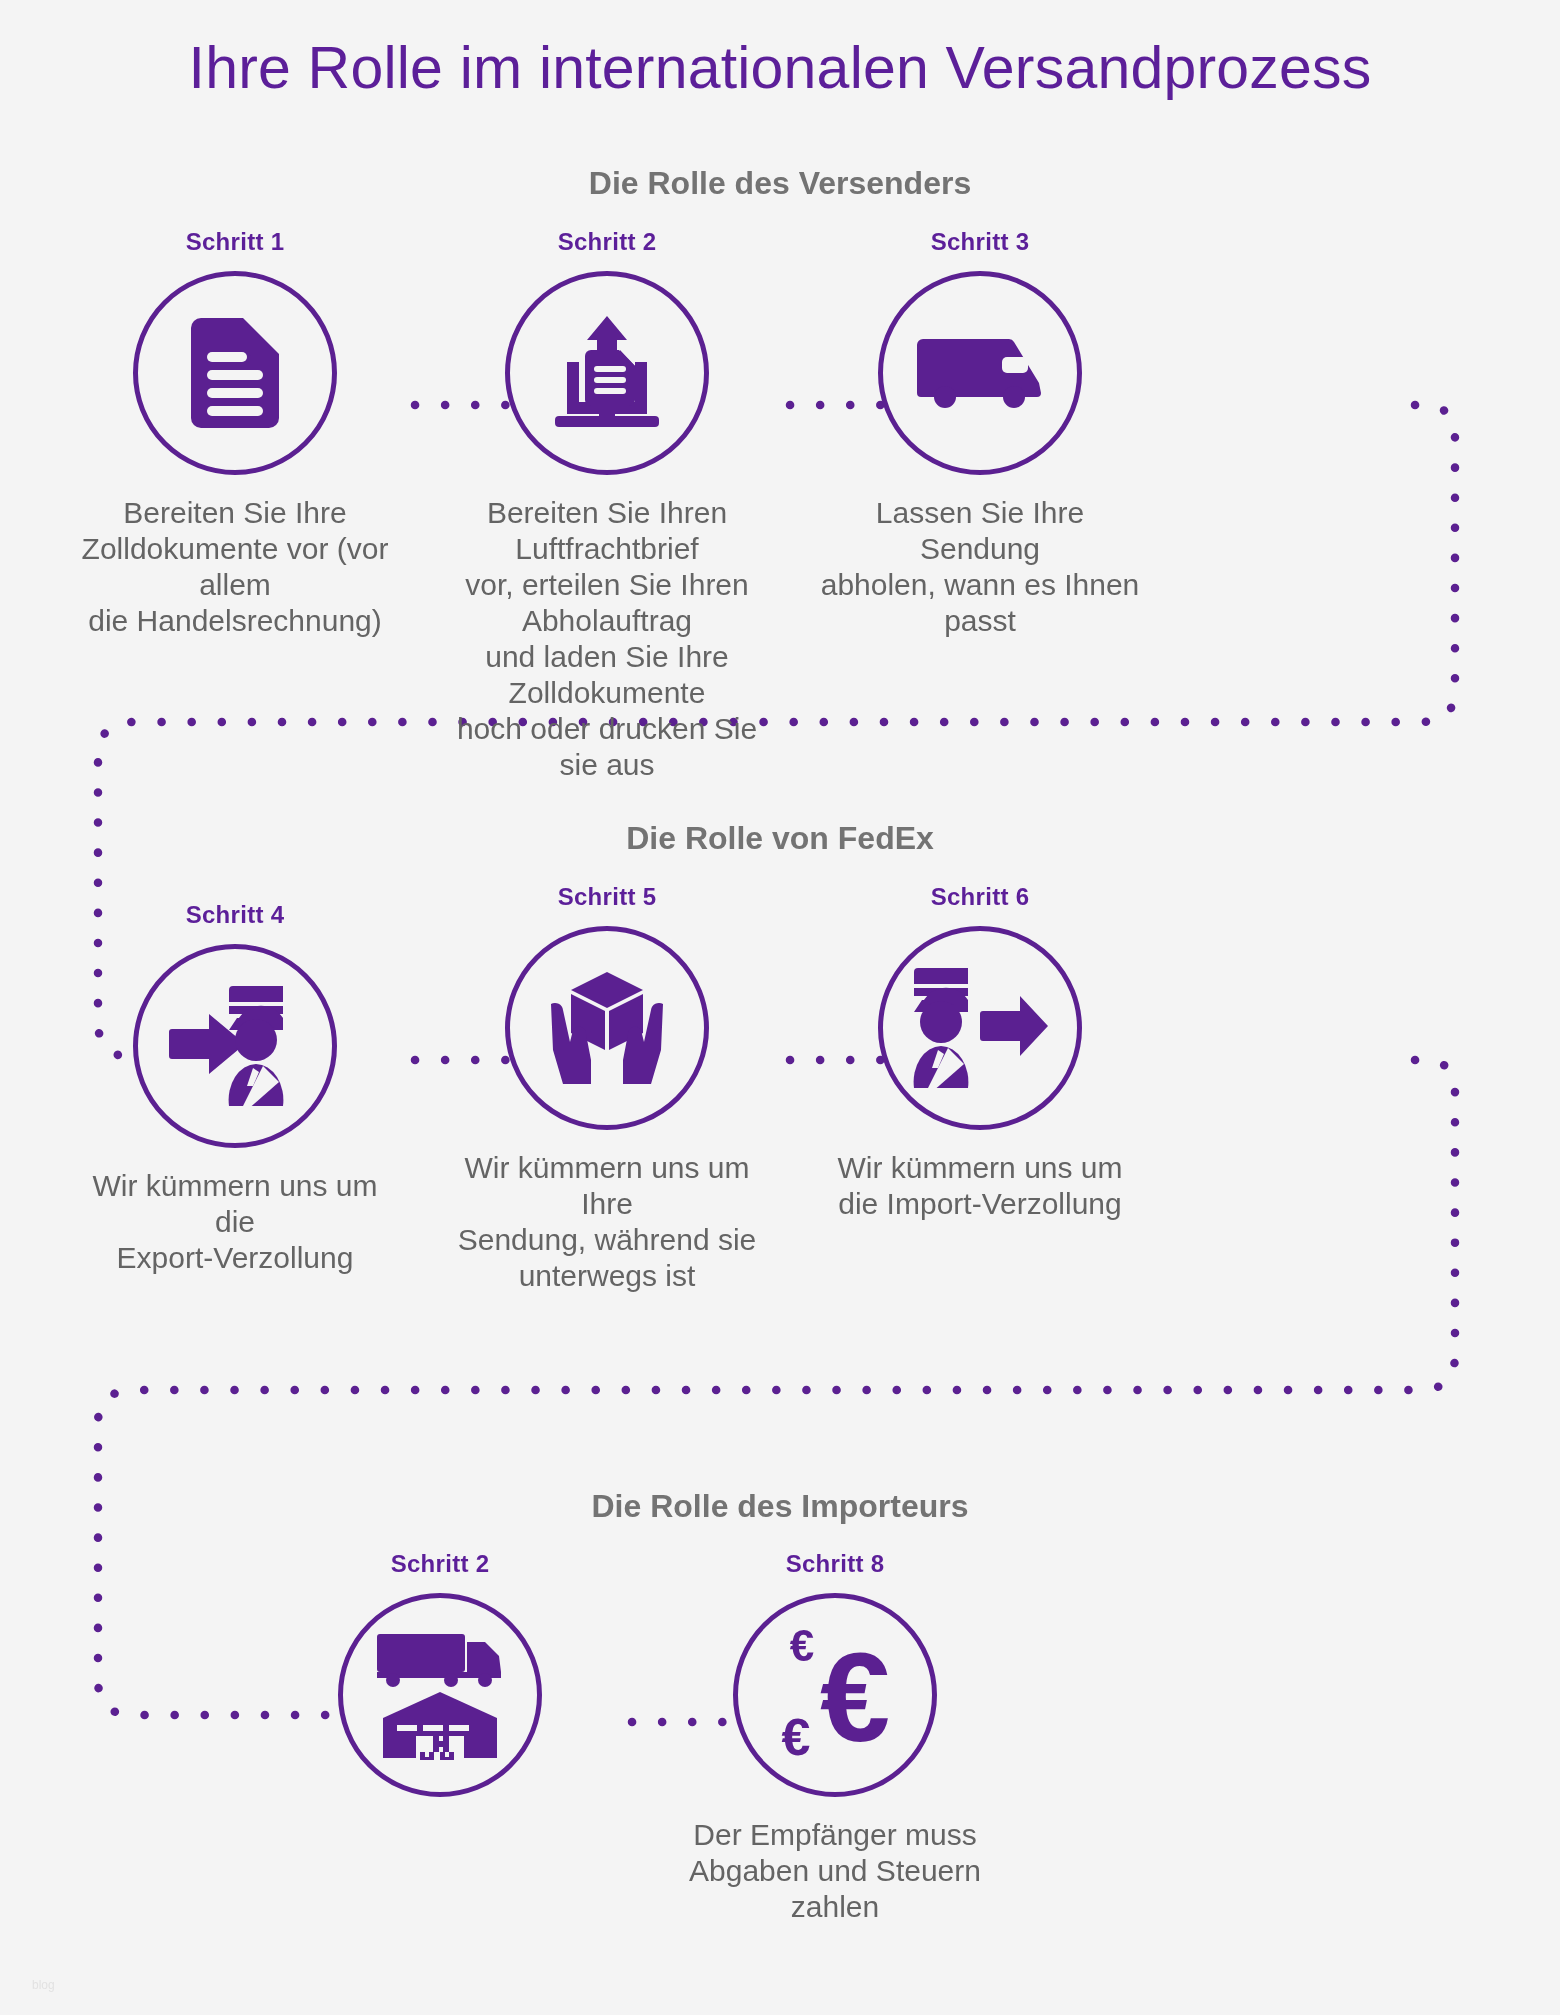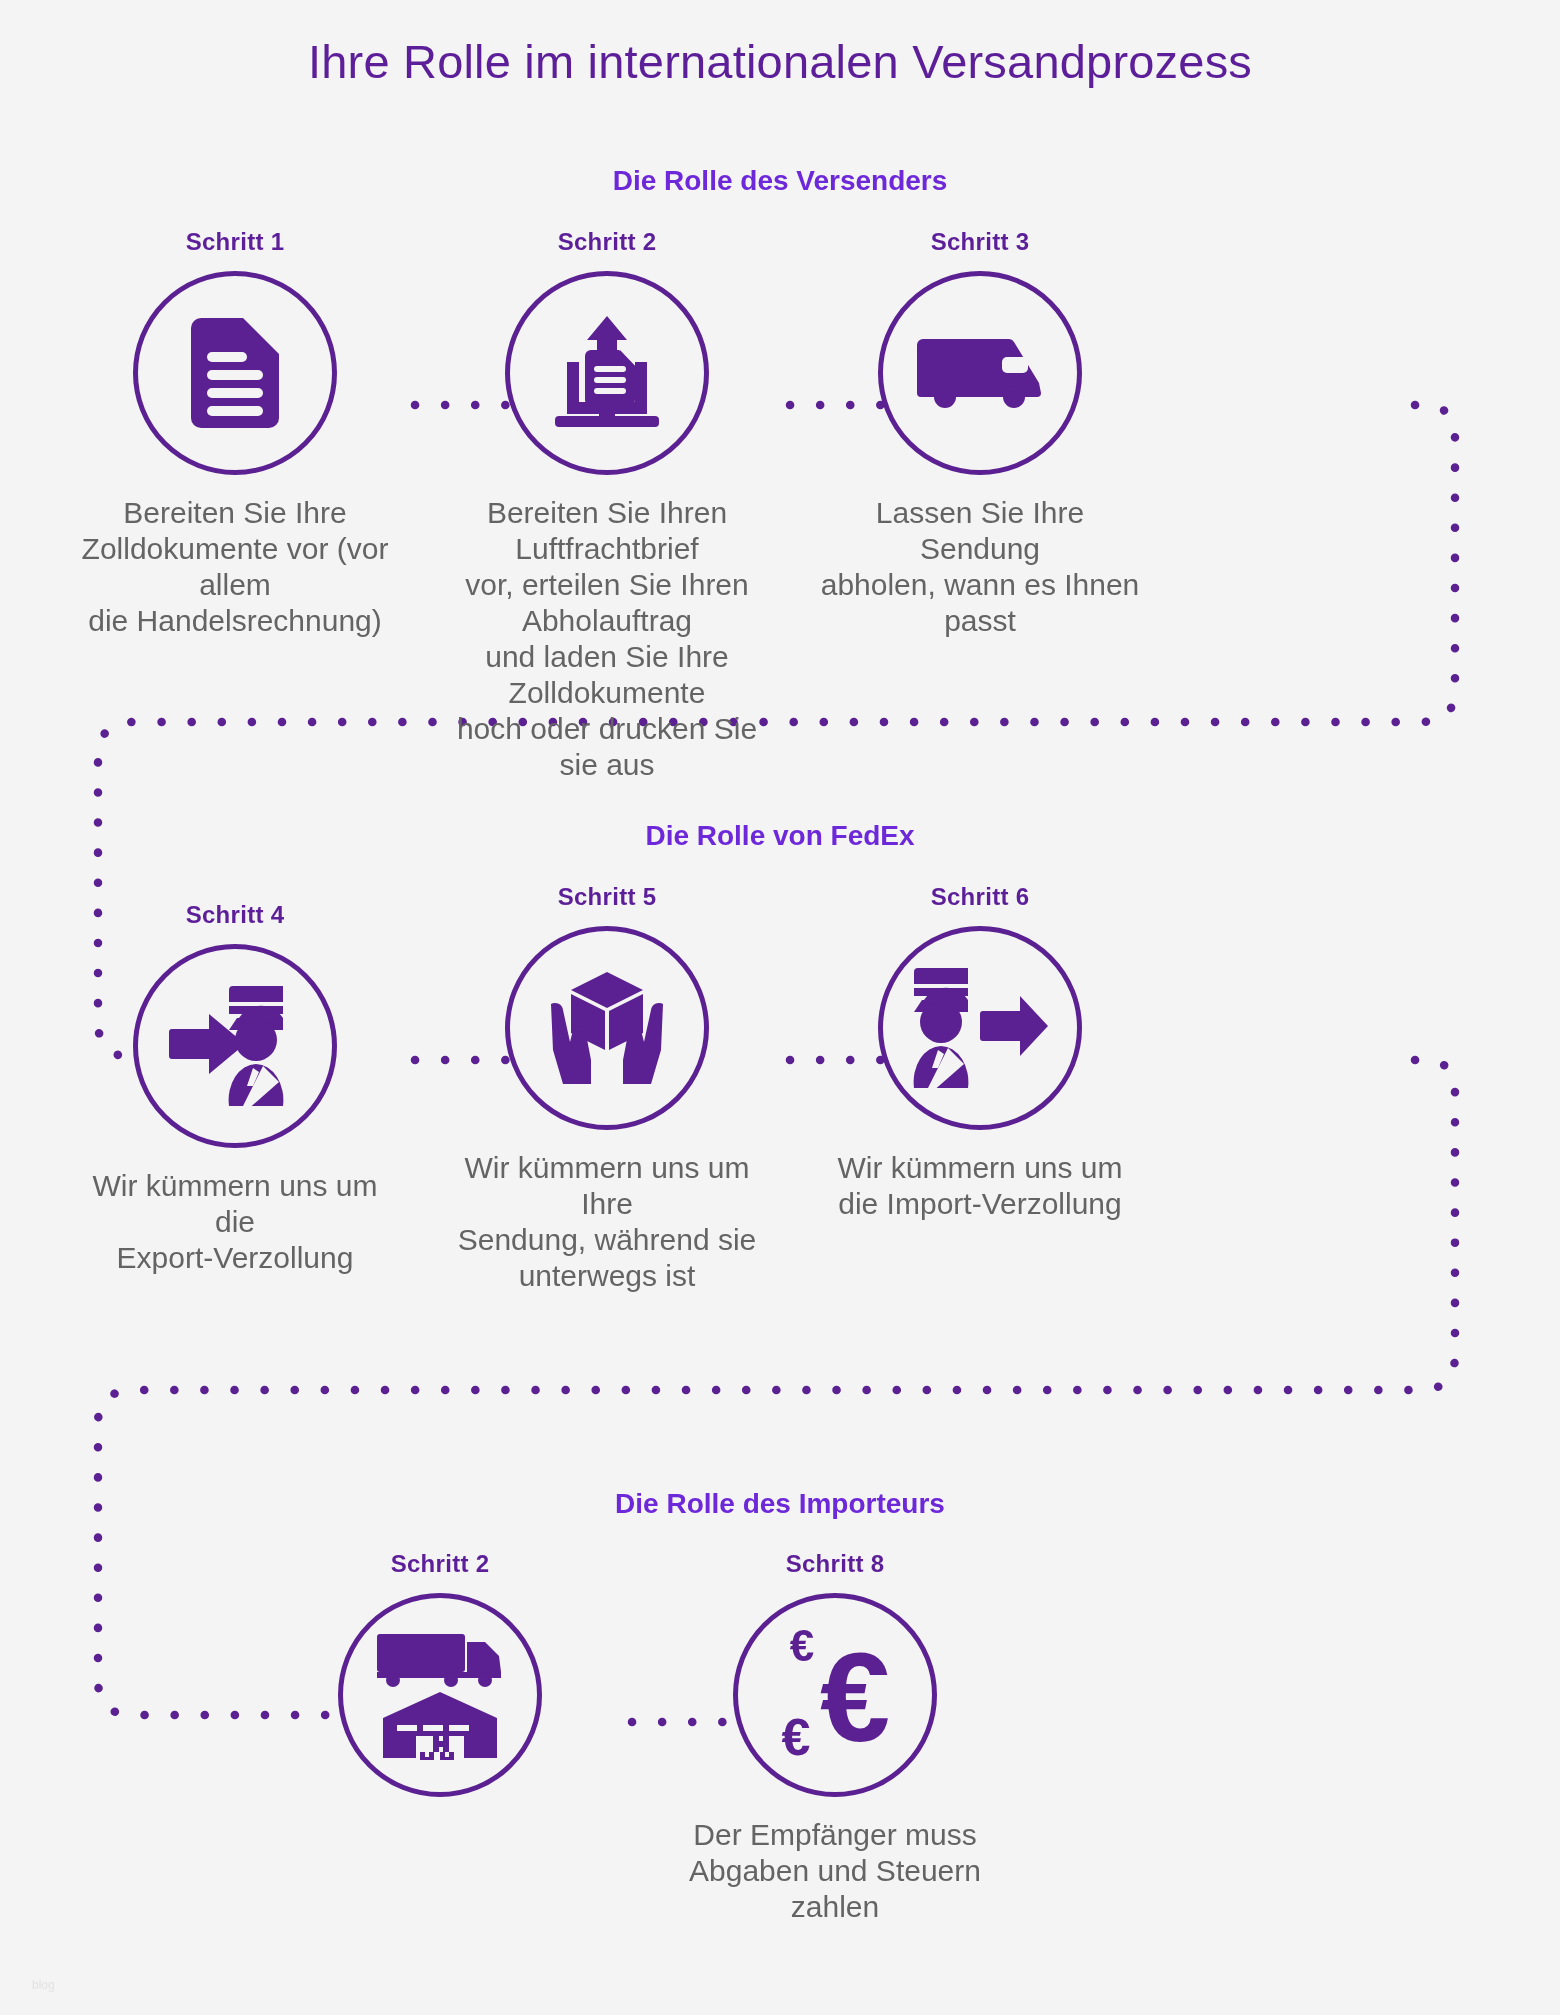--- a/index.html
+++ b/index.html
@@ -20,29 +20,29 @@
   #paths {
     position:absolute; left:0; top:0;
     width:1560px; height:2015px;
     pointer-events:none;
     z-index:1;
   }
   
   .page-title {
     position:absolute; left:0; top:34px; width:1560px;
     text-align:center;
-    font-size:47px; font-weight:400;
+    font-size:59px; font-weight:400;
     color:#5c1f99;
     letter-spacing:0.2px;
     z-index:3;
   }
   
   .section-heading {
     position:absolute; width:1560px; text-align:center;
-    font-size:28px; font-weight:bold; color:#6d28d9;
+    font-size:32px; font-weight:bold; color:#737373;
     z-index:3;
   }
   #sec-h-1 { top:165px; }
   #sec-h-2 { top:820px; }
   #sec-h-3 { top:1488px; }
 
   
   .step {
     position:absolute;
     width:320px;

